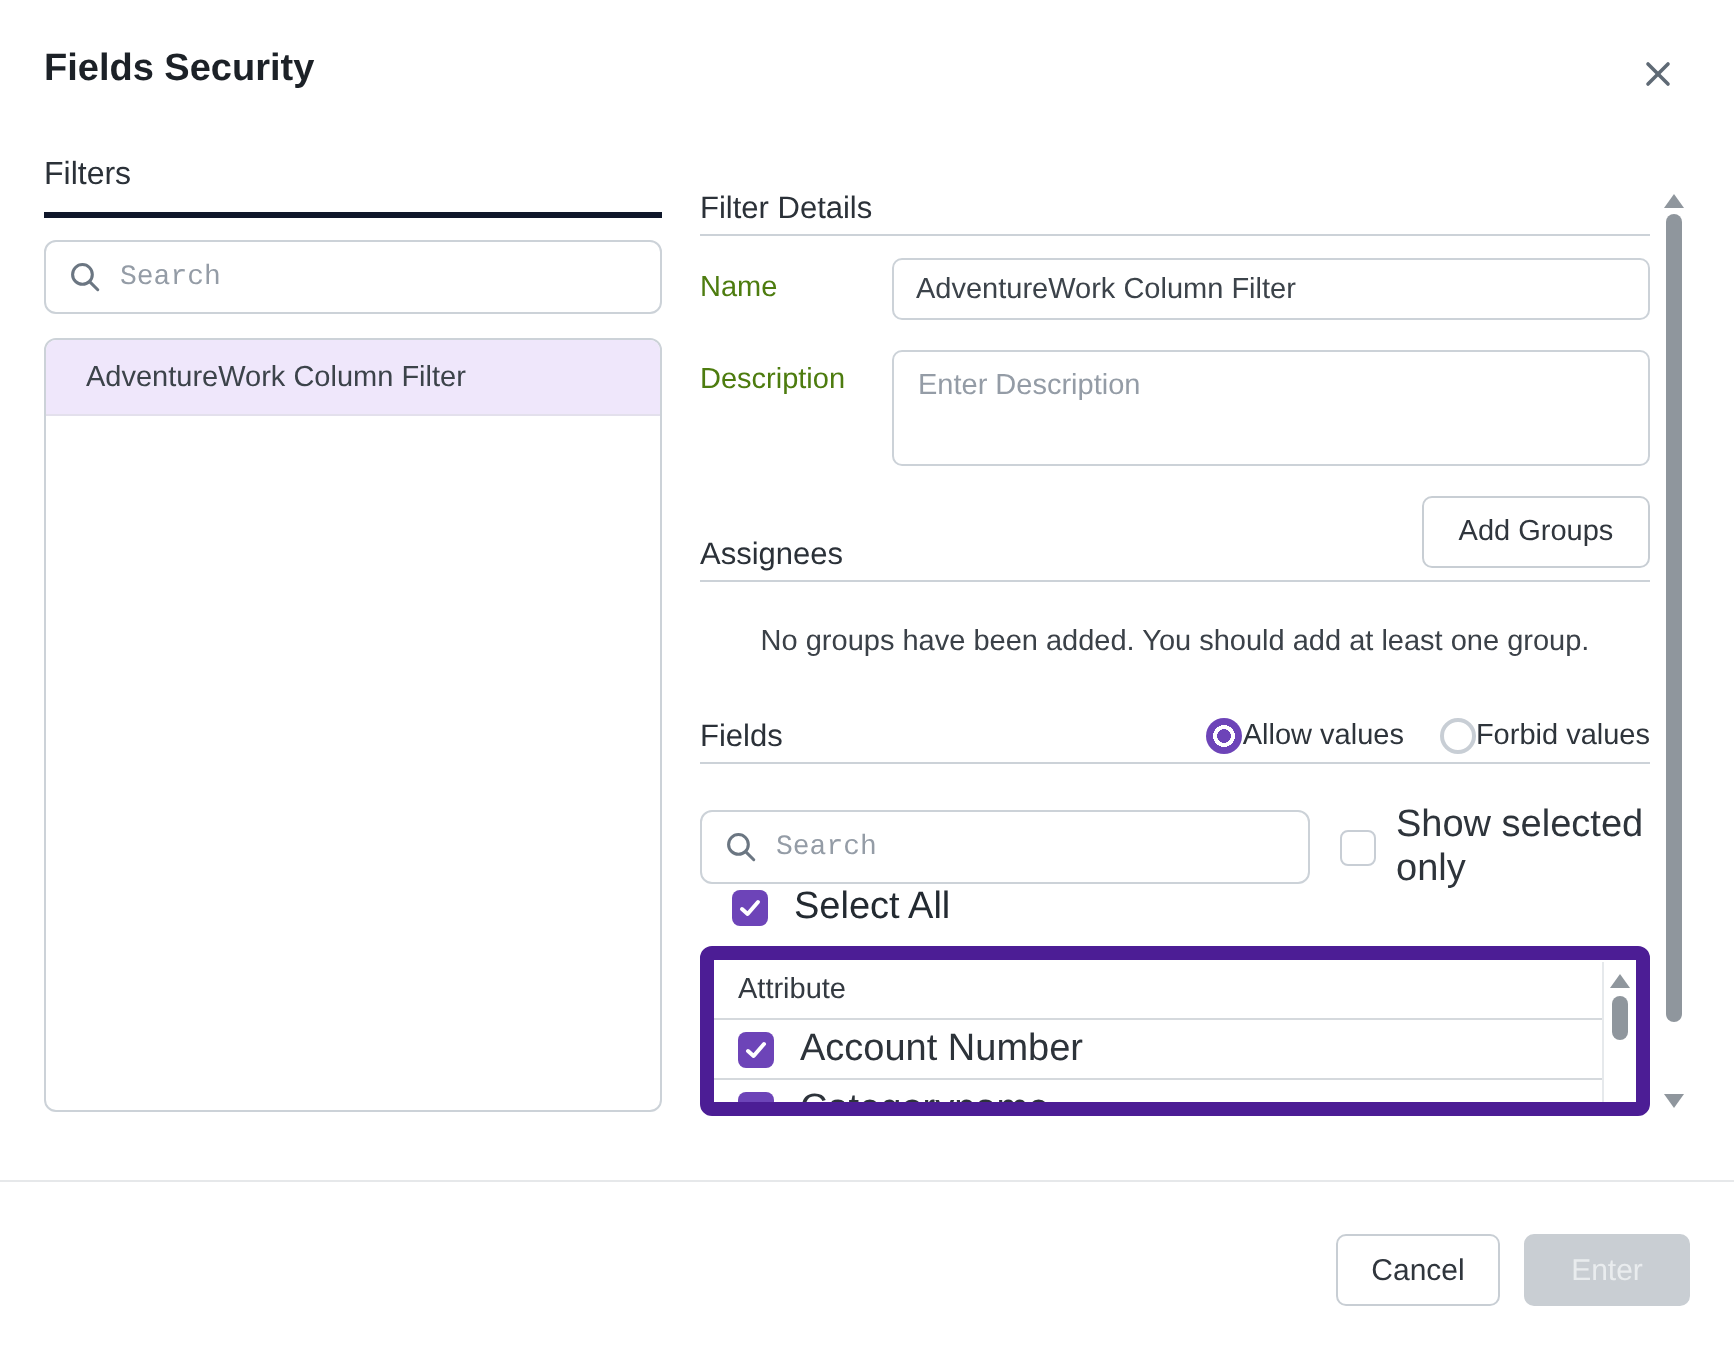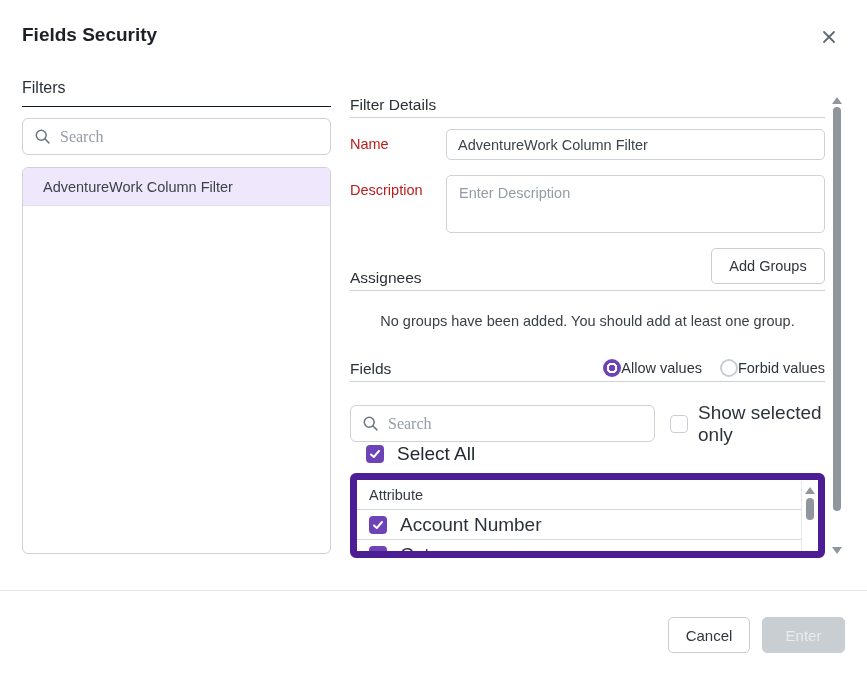--- a/index.html
+++ b/index.html
@@ -6,37 +6,37 @@
   html,body { background:#fff; }
   body { font-family:"Liberation Sans", sans-serif; color:#2e343b; }
   .modal { position:relative; width:867px; height:677px; background:#fff; overflow:hidden; }
 
   .modal-title { position:absolute; left:22px; top:24px; font-size:19px; font-weight:700; color:#1c2127; }
   .close-btn { position:absolute; left:817px; top:25px; width:24px; height:24px; display:flex; align-items:center; justify-content:center; cursor:pointer; }
 
   
   .left-panel { position:absolute; left:22px; top:76px; width:309px; }
   .ds-label { font-size:13.5px; color:#7b8591; }
-  .panel-heading { font-size:16px; color:#2b3138; margin-top:3px; padding-bottom:9px; border-bottom:1px solid #0f172a; }
+  .panel-heading { font-size:16px; color:#2b3138; margin-top:3px; padding-bottom:9px; border-bottom:3px solid #0f172a; }
   .search-box { position:relative; margin-top:11px; height:37px; border:1px solid #ccd2d8; border-radius:6px; background:#fff; display:flex; align-items:center; padding-left:11px; }
-  .search-box input { border:none; outline:none; flex:1; height:100%; font-size:16px; color:#3c434a; margin-left:9px; font-family:Liberation Serif, serif; background:transparent; }
+  .search-box input { border:none; outline:none; flex:1; height:100%; font-size:14px; color:#3c434a; margin-left:9px; font-family:Liberation Mono, monospace; background:transparent; }
   .search-box input::placeholder { color:#949ca6; }
   .filters-list { margin-top:12px; height:387px; border:1px solid #ccd2d8; border-radius:6px; background:#fff; overflow:hidden; }
   .filters-list .item { height:38px; display:flex; align-items:center; padding-left:20px; font-size:14.5px; color:#3c434a; border-bottom:1px solid #e3e0ec; }
   .filters-list .item.selected { background:#efe7fb; }
 
   
   .right-panel { position:absolute; left:350px; top:96px; width:475px; height:464px; overflow:hidden; }
   .section-heading { font-size:15.5px; color:#2b3138; }
   .rule { position:absolute; left:0; width:475px; height:0; border-bottom:1px solid #ccd2d8; }
 
   .fd-heading { position:absolute; left:0; top:0; }
   .rule-details { top:21px; }
 
-  .field-label { position:absolute; left:0; font-size:14.5px; color:#b91c1c; }
+  .field-label { position:absolute; left:0; font-size:14.5px; color:#4d7c0f; }
   .name-label { top:40px; }
   .name-input { position:absolute; left:96px; top:33px; width:379px; height:31px; border:1px solid #ccd2d8; border-radius:5px; padding:0 11px; font-size:14.5px; color:#3c434a; outline:none; font-family:"Liberation Sans",sans-serif; }
   .desc-label { top:86px; }
   .desc-input { position:absolute; left:96px; top:79px; width:379px; height:58px; border:1px solid #ccd2d8; border-radius:5px; padding:9px 12px; font-size:14.5px; color:#3c434a; outline:none; resize:none; font-family:"Liberation Sans",sans-serif; }
   .desc-input::placeholder, .name-input::placeholder { color:#949ca6; }
 
   .add-groups-btn { position:absolute; left:361px; top:152px; width:114px; height:36px; background:#fff; border:1px solid #c8ced4; border-radius:5px; font-size:14.5px; color:#30363d; display:flex; align-items:center; justify-content:center; cursor:pointer; }
   .assignees-heading { position:absolute; left:0; top:173px; }
   .rule-assignees { top:194px; }
   .empty-msg { position:absolute; left:0; top:217px; width:475px; text-align:center; font-size:14.5px; color:#3b4148; }

